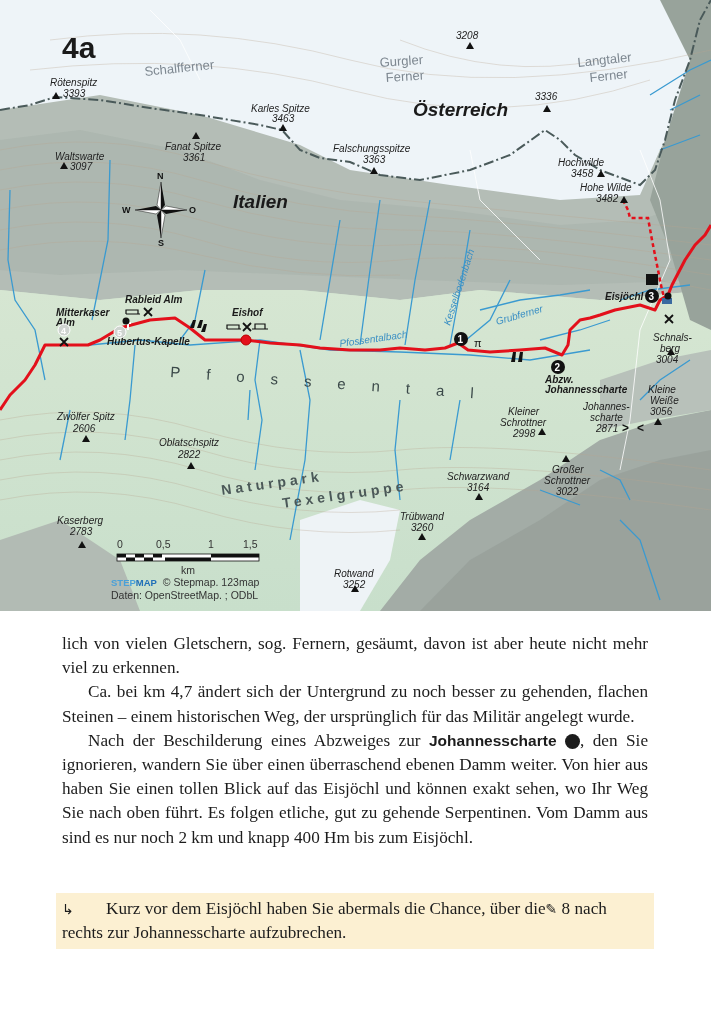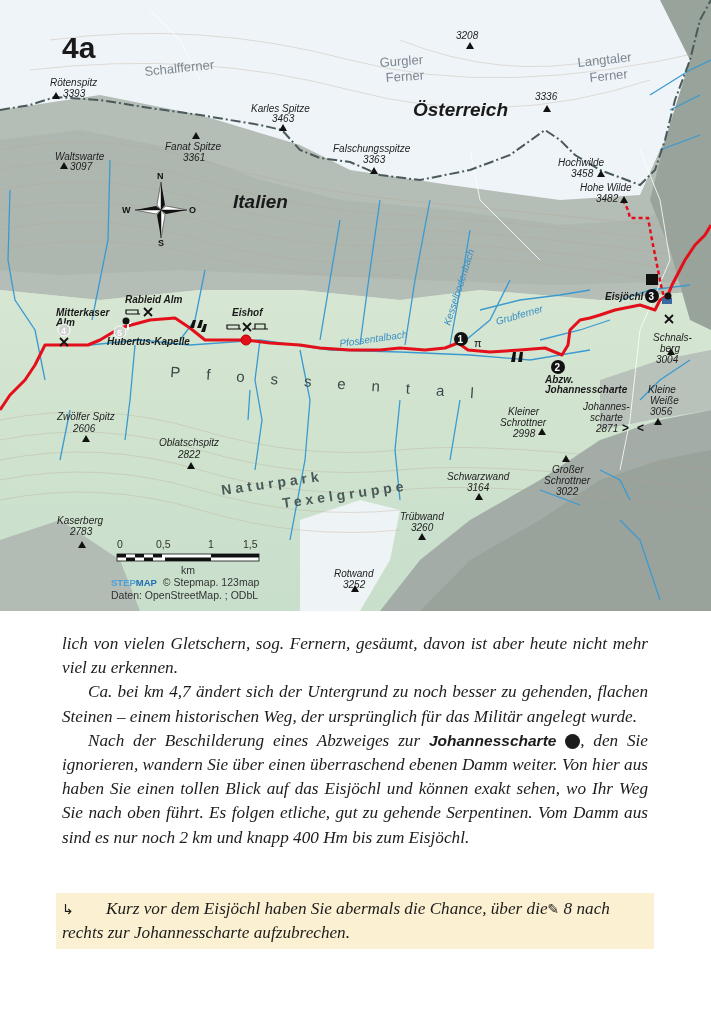--- a/index.html
+++ b/index.html
@@ -15,33 +15,32 @@
   .park { font-family: "Liberation Sans", sans-serif; font-size: 14px; fill: #4b5858; letter-spacing: 4px; font-weight: bold; }
   .river { font-family: "Liberation Sans", sans-serif; font-style: italic; font-size: 10px; fill: #3a8fc4; }
   .maptitle { font-family: "Liberation Sans", sans-serif; font-weight: bold; font-size: 30px; fill: #1a1a1a; }
   .compass { font-family: "Liberation Sans", sans-serif; font-weight: bold; font-size: 9px; fill: #111; }
   .credit { font-family: "Liberation Sans", sans-serif; font-size: 10.5px; fill: #333; }
 
   .text-body {
     position: absolute; left: 62px; top: 632px; width: 586px;
     font-family: "Liberation Serif", serif; font-size: 17.2px; line-height: 24.2px; color: #1c1c1c;
     text-align: justify;
-    font-style: italic;
   }
   .text-body p { margin: 0; }
   .text-body p.indent { text-indent: 26px; }
   .text-body b { font-family: "Liberation Sans", sans-serif; font-size: 15.5px; font-weight: bold; }
   .circ {
     display: inline-block; width: 15px; height: 15px; border-radius: 50%; background: #1c1c1c; color: #fff;
     font-family: "Liberation Sans", sans-serif; font-size: 11px; font-weight: bold; text-align: center; line-height: 15px; vertical-align: 1px;
   }
   .note {
     position: absolute; left: 56px; top: 893px; width: 598px; height: 56px; background: #fcf0d2;
     font-family: "Liberation Serif", serif; font-size: 17.2px; line-height: 24.2px; color: #1c1c1c;
-    padding: 4px 6px 0 6px; box-sizing: border-box; font-style: italic;
+    padding: 4px 6px 0 6px; box-sizing: border-box;
   }
   .note .arrow { display: inline-block; width: 44px; font-family: "DejaVu Sans", sans-serif; font-size: 14px; }
   .note .pencil { font-family: "DejaVu Sans", sans-serif; font-size: 14px; }
 </style>
 </head>
 <body>
 
 <div id="map">
 <svg width="711" height="611" viewBox="0 0 711 611" xmlns="http://www.w3.org/2000/svg">
   <defs>

